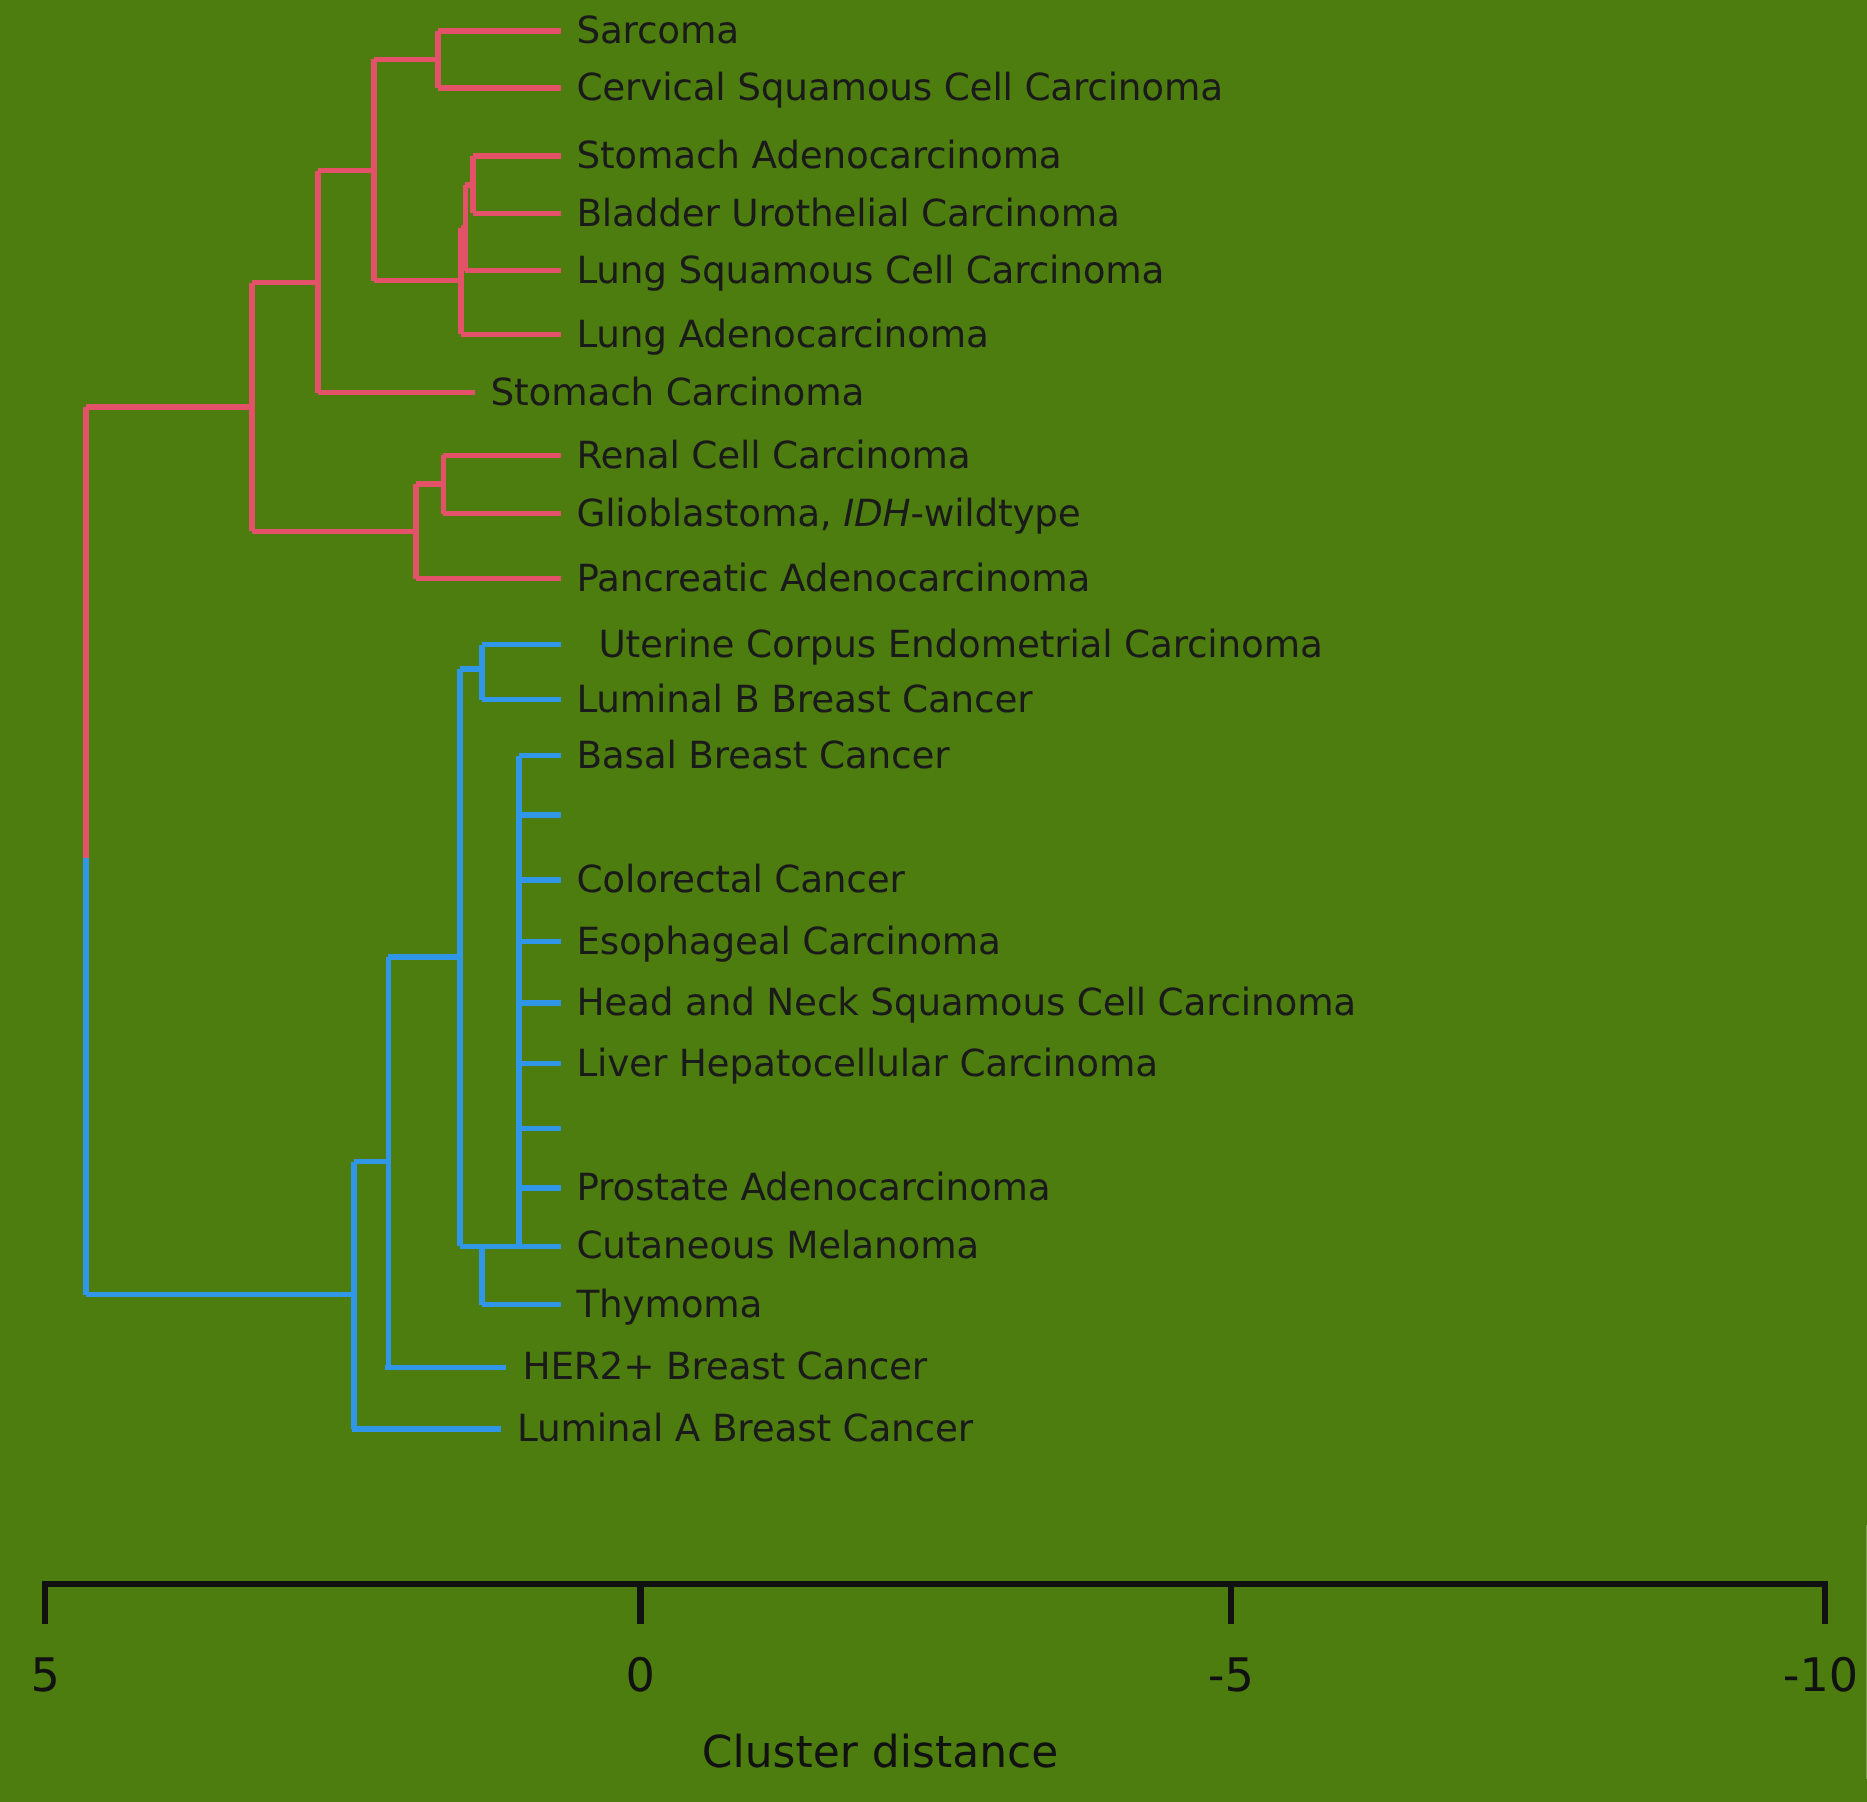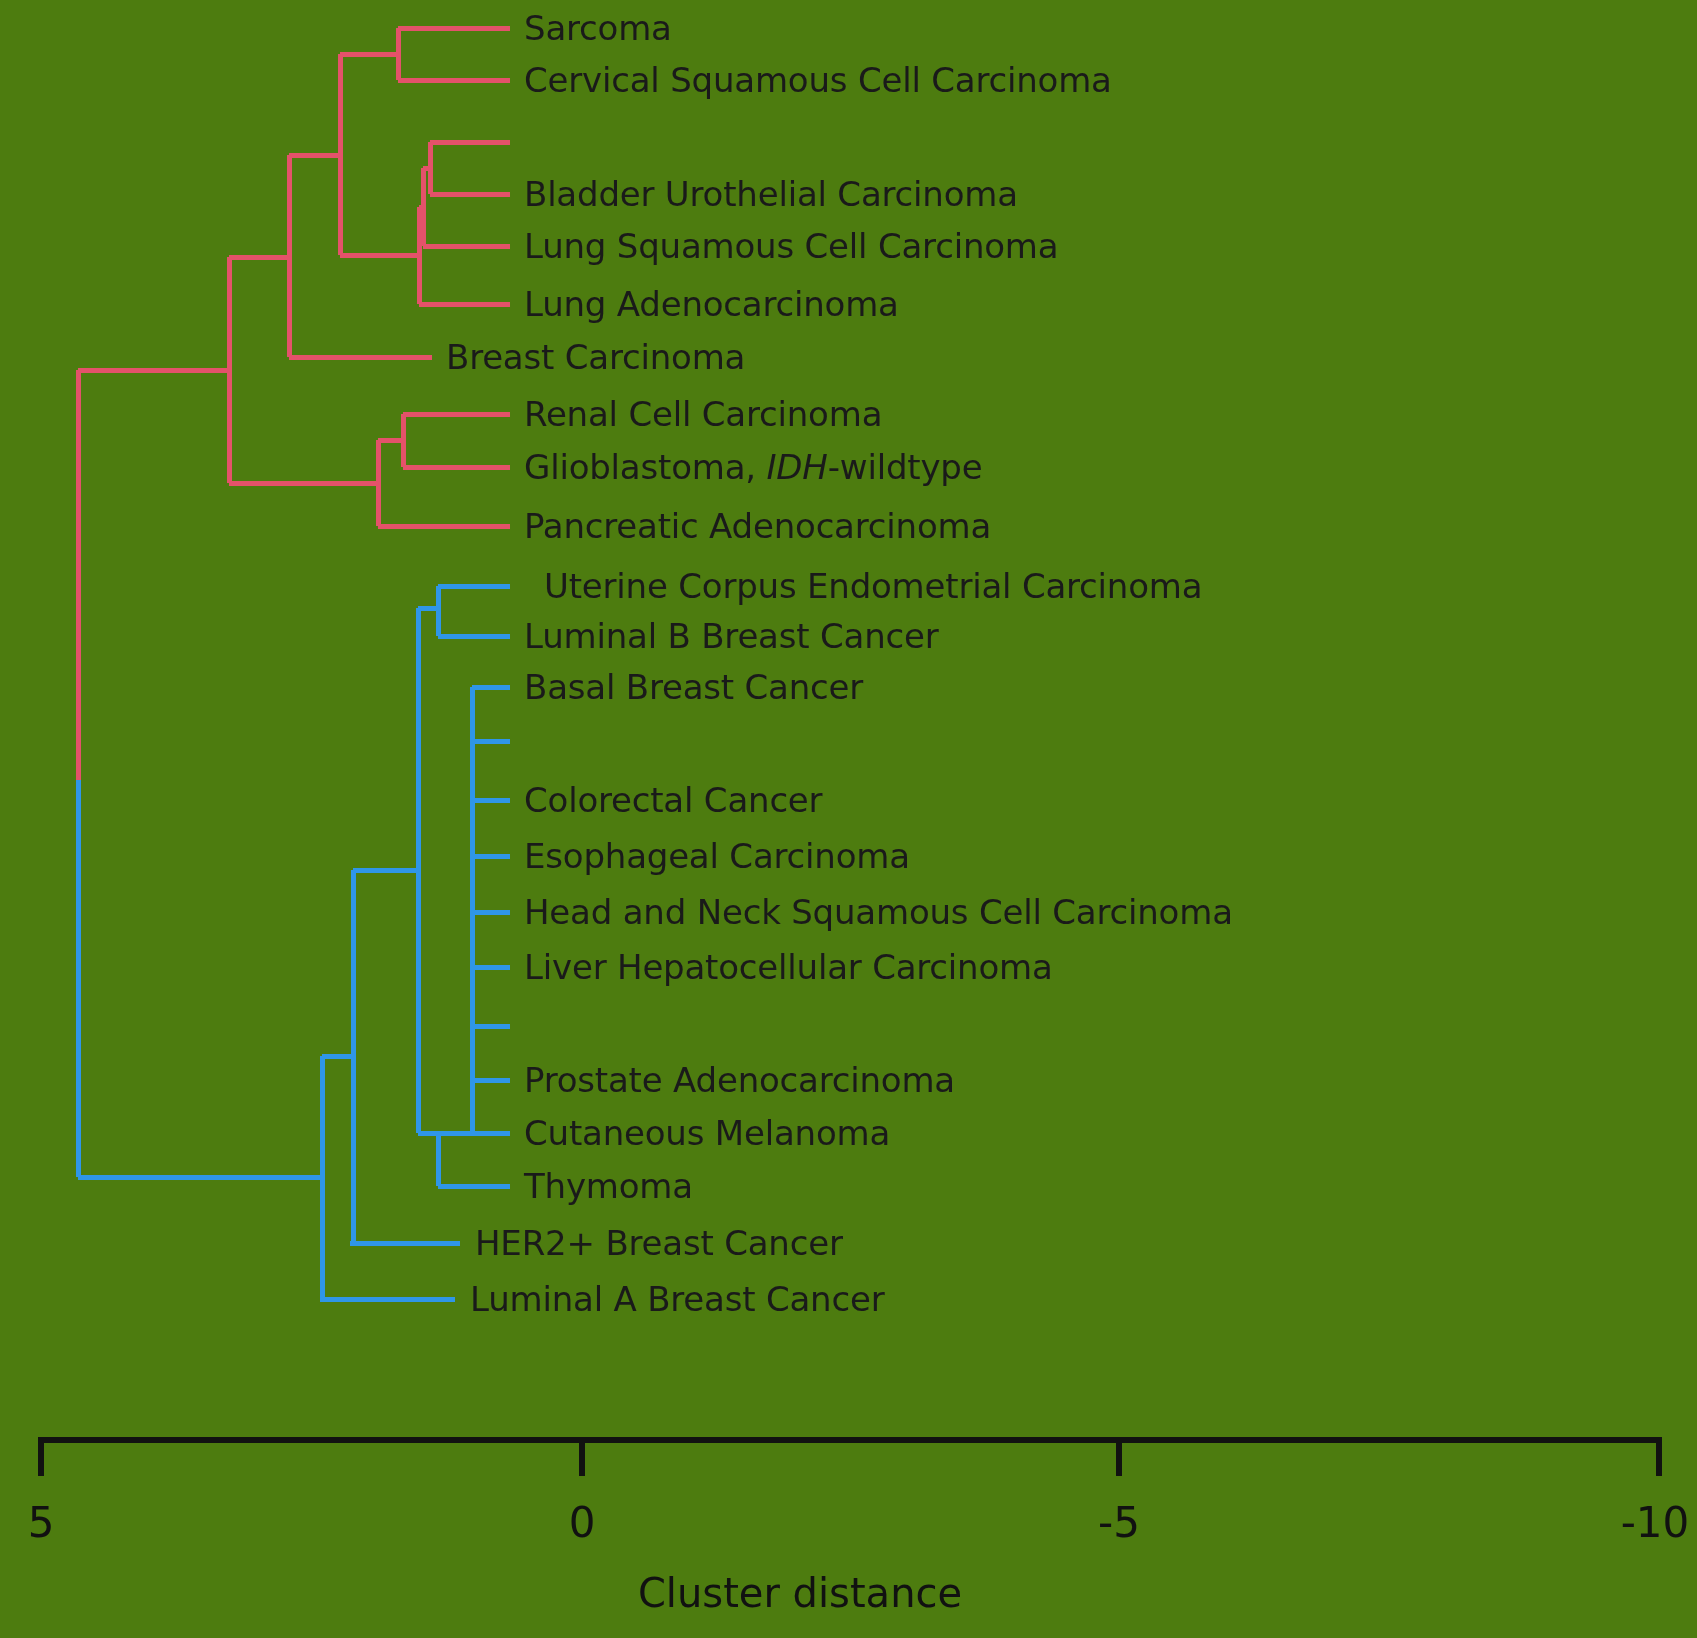--- a/index.html
+++ b/index.html
@@ -127,24 +127,25 @@
       <path d="M38,1440 H1662"></path>
       <path d="M41,1440 V1476"></path>
       <path d="M582,1440 V1476"></path>
       <path d="M1119,1440 V1476"></path>
       <path d="M1659,1440 V1476"></path>
     </g>
   </svg>
 
   <div class="leaf-label" style="left:524px;top:28px;">Sarcoma</div>
   <div class="leaf-label" style="left:524px;top:80px;">Cervical Squamous Cell Carcinoma</div>
+  <div class="leaf-label" style="left:524px;top:142px;">Stomach Adenocarcinoma</div>
   <div class="leaf-label" style="left:524px;top:194px;">Bladder Urothelial Carcinoma</div>
   <div class="leaf-label" style="left:524px;top:246px;">Lung Squamous Cell Carcinoma</div>
   <div class="leaf-label" style="left:524px;top:304px;">Lung Adenocarcinoma</div>
-  <div class="leaf-label" style="left:446px;top:357px;">Breast Carcinoma</div>
+  <div class="leaf-label" style="left:446px;top:357px;">Stomach Carcinoma</div>
   <div class="leaf-label" style="left:524px;top:414px;">Renal Cell Carcinoma</div>
   <div class="leaf-label" style="left:524px;top:467px;"><span>Glioblastoma, </span><i>IDH</i><span>-wildtype</span></div>
   <div class="leaf-label" style="left:524px;top:526px;">Pancreatic Adenocarcinoma</div>
 
   <div class="leaf-label" style="left:544px;top:586px;">Uterine Corpus Endometrial Carcinoma</div>
   <div class="leaf-label" style="left:524px;top:636px;">Luminal B Breast Cancer</div>
   <div class="leaf-label" style="left:524px;top:687px;">Basal Breast Cancer</div>
   <div class="leaf-label" style="left:524px;top:800px;">Colorectal Cancer</div>
   <div class="leaf-label" style="left:524px;top:856px;">Esophageal Carcinoma</div>
   <div class="leaf-label" style="left:524px;top:912px;">Head and Neck Squamous Cell Carcinoma</div>

